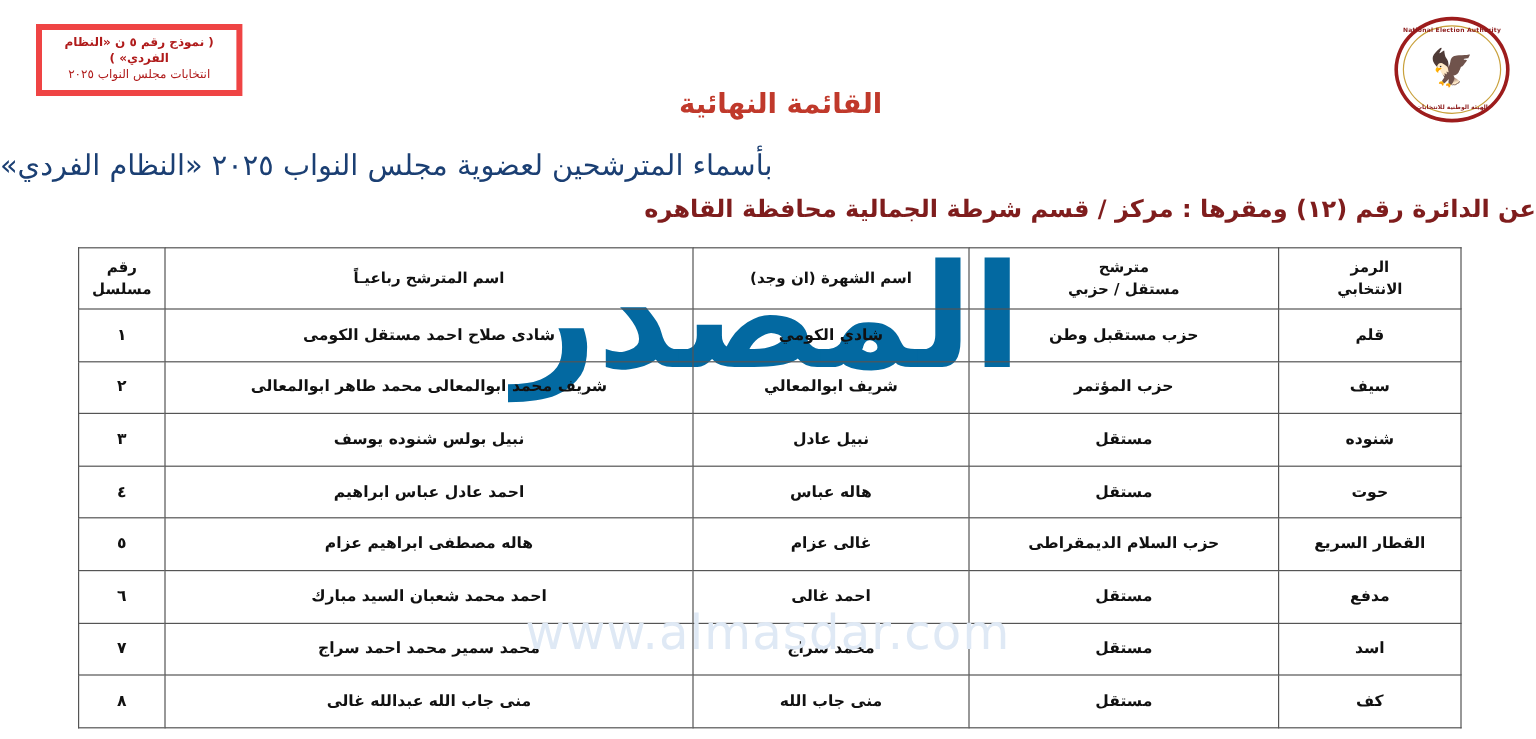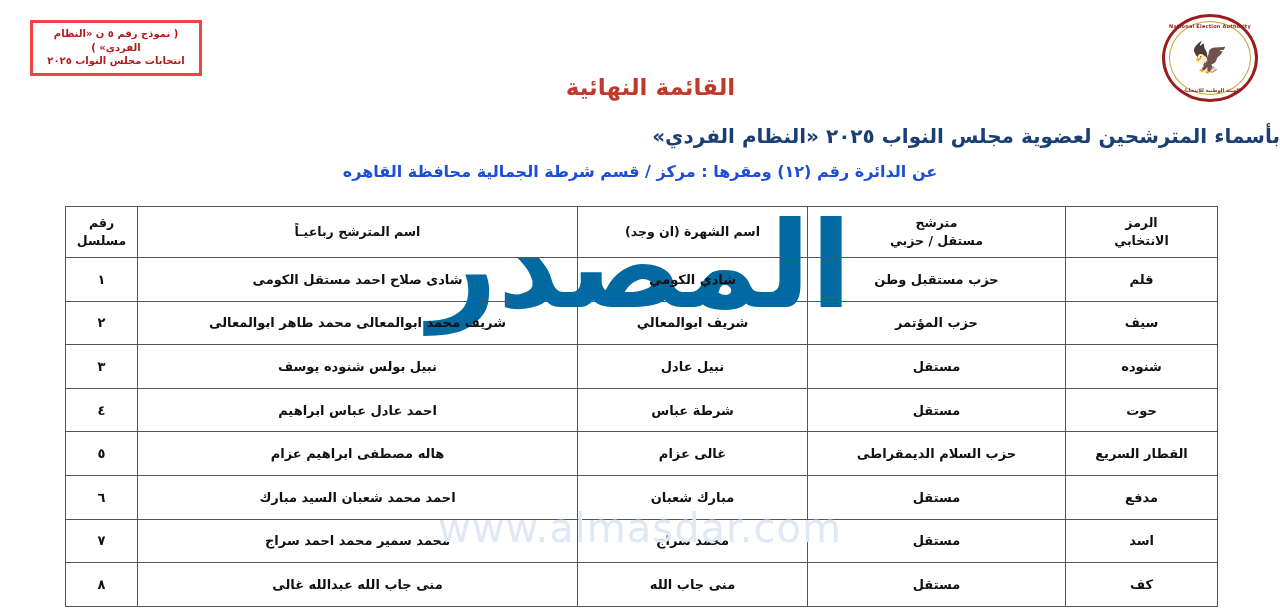--- a/index.html
+++ b/index.html
@@ -15,35 +15,35 @@
     font-family: "DejaVu Sans", "Liberation Sans", sans-serif;
     color: #1a1a1a;
   }
 
   
   .form-stamp {
     position: absolute;
     top: 20px;
     left: 30px;
     width: 172px;
-    border: 3px solid #ef4444;
+    border: 5px solid #ef4444;
     padding: 4px 4px 5px;
     text-align: center;
     box-sizing: border-box;
   }
   .form-stamp .line1 {
     font-size: 10px;
     font-weight: bold;
     color: #b01b1b;
     direction: rtl;
     line-height: 1.35;
   }
   .form-stamp .line2 {
     font-size: 10px;
-    font-weight: bold;
+    font-weight: normal;
     color: #b01b1b;
     direction: rtl;
     line-height: 1.35;
   }
 
   
   .emblem {
     position: absolute;
     top: 14px;
     right: 22px;
@@ -99,35 +99,34 @@
     font-weight: bold;
     color: #c0392b;
     direction: rtl;
     margin-left: 21px;
   }
   .subtitle {
     position: absolute;
     top: 124px;
     left: 0;
     right: 0;
-    text-align: right;
+    text-align: left;
+    font-size: 24px;
+    font-weight: normal;
+    color: #1b3f73;
+    direction: rtl;
+  }
+  .district-line {
+    position: absolute;
+    top: 162px;
+    left: 0;
+    right: 0;
     font-size: 20px;
     font-weight: bold;
-    color: #1b3f73;
-    direction: rtl;
-  }
-  .district-line {
-    position: absolute;
-    top: 162px;
-    left: 0;
-    right: 0;
-    text-align: center;
-    font-size: 16px;
-    font-weight: bold;
-    color: #1d4ed8;
+    color: #7f1d1d;
     direction: rtl;
   }
 
   
   .wm-arabic {
     position: absolute;
     top: 196px;
     left: 0;
     right: 0;
     text-align: center;
@@ -269,35 +268,35 @@
       <tr>
         <td>شنوده</td>
         <td>مستقل</td>
         <td>نبيل عادل</td>
         <td>نبيل بولس شنوده يوسف</td>
         <td>٣</td>
       </tr>
       <tr>
         <td>حوت</td>
         <td>مستقل</td>
-        <td>شرطة عباس</td>
+        <td>هاله عباس</td>
         <td>احمد عادل عباس ابراهيم</td>
         <td>٤</td>
       </tr>
       <tr>
         <td>القطار السريع</td>
         <td>حزب السلام الديمقراطى</td>
         <td>غالى عزام</td>
         <td>هاله مصطفى ابراهيم عزام</td>
         <td>٥</td>
       </tr>
       <tr>
         <td>مدفع</td>
         <td>مستقل</td>
-        <td>مبارك شعبان</td>
+        <td>احمد غالى</td>
         <td>احمد محمد شعبان السيد مبارك</td>
         <td>٦</td>
       </tr>
       <tr>
         <td>اسد</td>
         <td>مستقل</td>
         <td>محمد سراج</td>
         <td>محمد سمير محمد احمد سراج</td>
         <td>٧</td>
       </tr>

